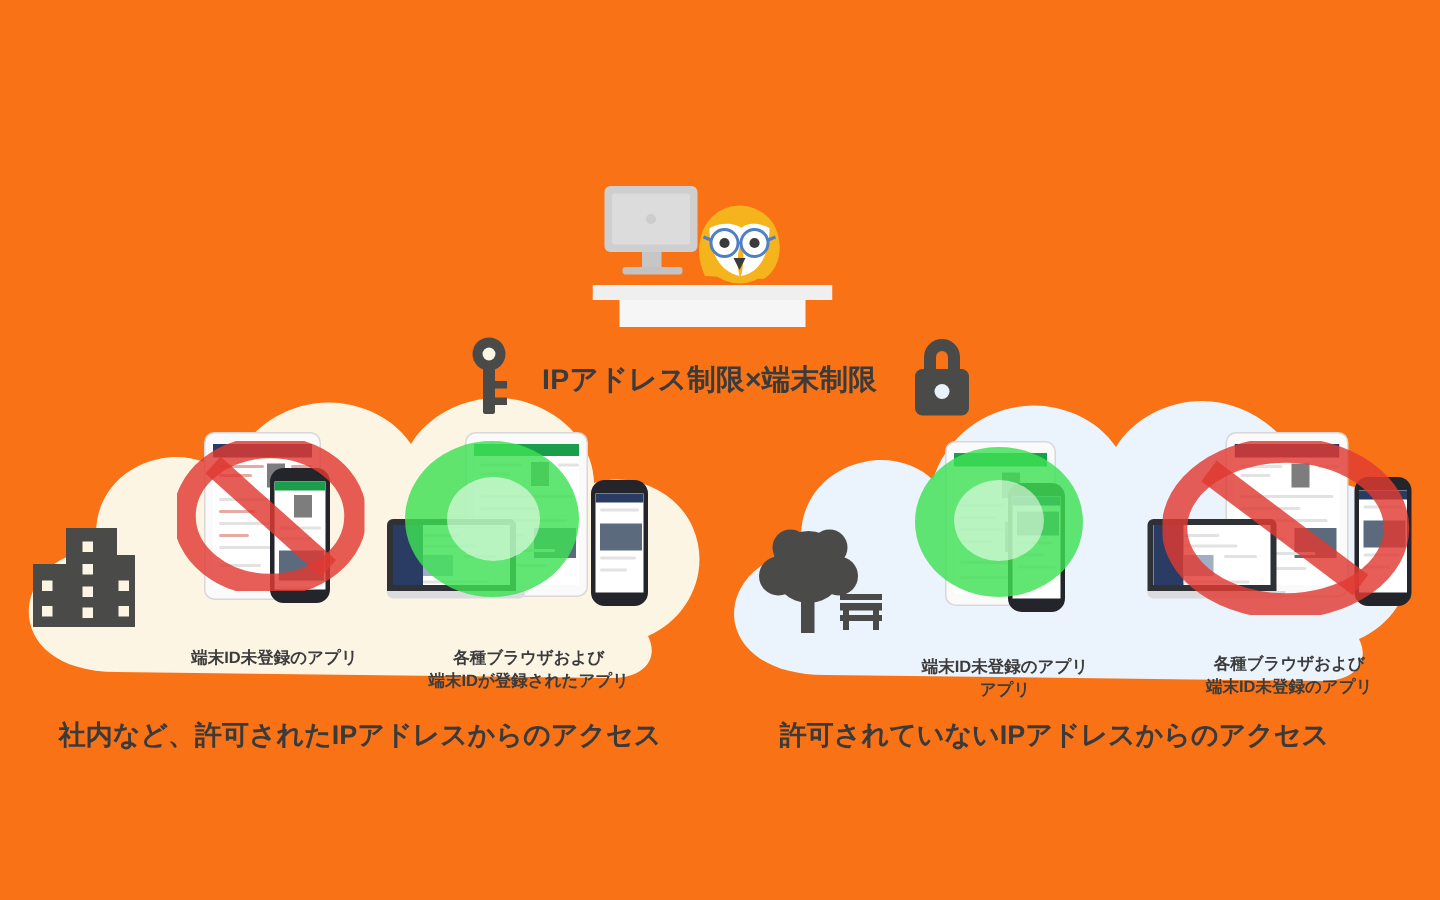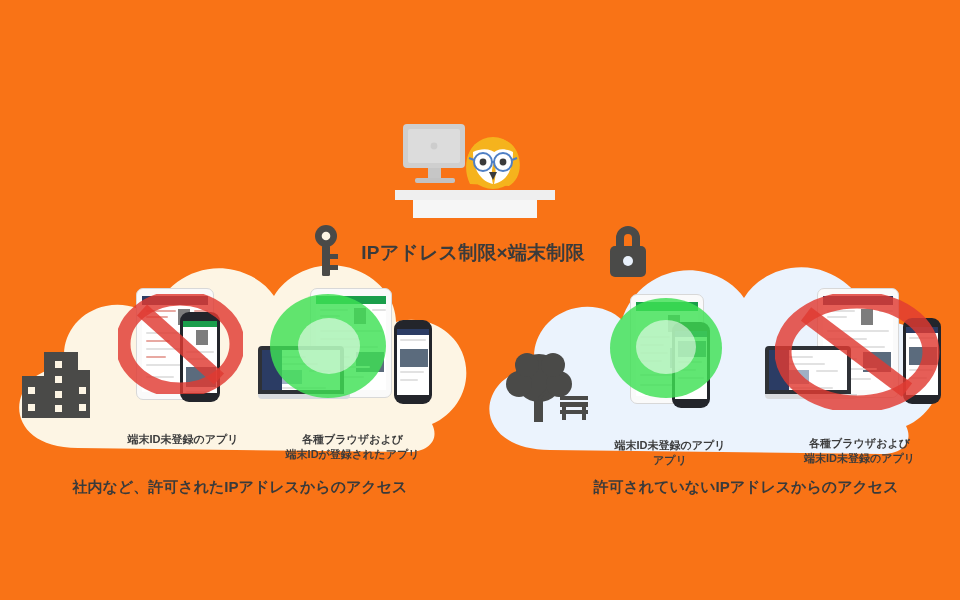--- a/index.html
+++ b/index.html
@@ -58,21 +58,21 @@
     color: #3c3c3c;
     line-height: 1.35;
     white-space: pre-line;
     margin-top: 20px;
   }
 
   
   .caption {
     position: absolute;
     text-align: center;
-    font-size: 15px;
+    font-size: 18px;
     font-weight: bold;
     color: #3a3a3a;
     white-space: nowrap;
   }
 
   
   .dev { position: absolute; }
 
   .tablet-body {
     background: #fafafa;
@@ -408,15 +408,15 @@
     <div class="ng-sign" style="left:10px; top:6px;">
       <svg width="165" height="116" viewBox="0 0 165 116">
         <ellipse cx="82" cy="58" rx="74" ry="52" fill="none" stroke="#e03a32" stroke-width="17" opacity="0.82"></ellipse>
         <line x1="31" y1="20" x2="132" y2="96" stroke="#e03a32" stroke-width="17" opacity="0.82"></line>
       </svg>
     </div>
   </div>
   <div class="label" style="left:772px; top:416px; width:175px;">各種ブラウザおよび
 端末ID未登録のアプリ</div>
 
-  <div class="caption" style="left:536px; top:478px; width:420px;">許可されていないIPアドレスからのアクセス</div>
+  <div class="caption" style="left:493px; top:478px; width:420px;">許可されていないIPアドレスからのアクセス</div>
 
 </div>
 
 </body></html>

